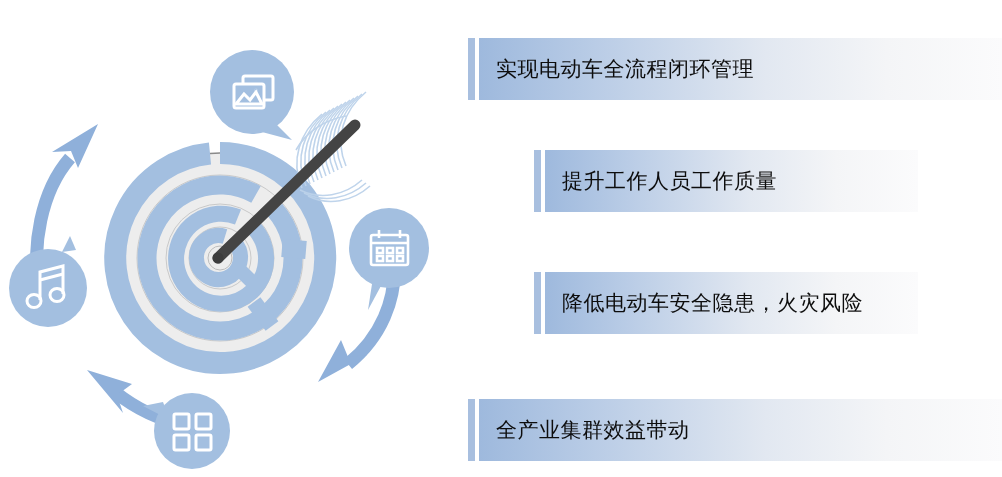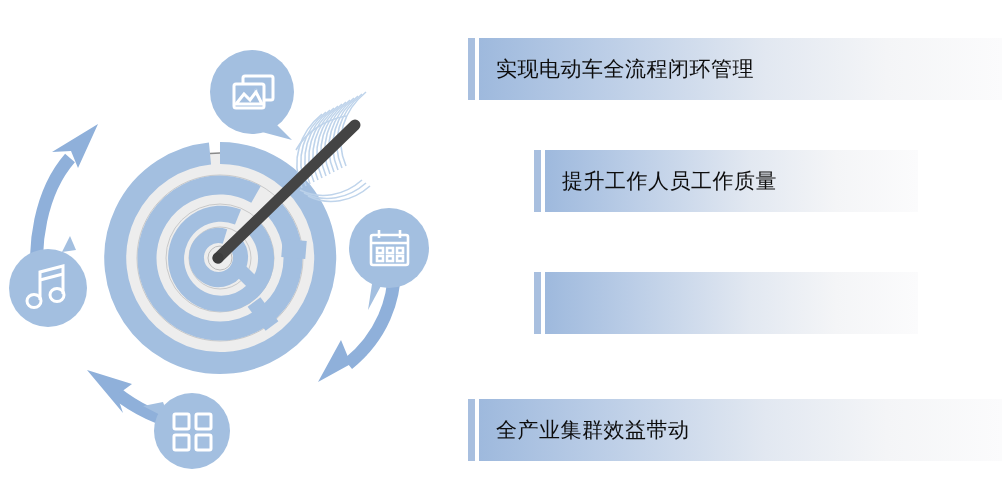--- a/index.html
+++ b/index.html
@@ -207,20 +207,21 @@
 
   <div class="bar indent-1" style="top:150px;">
     <div class="bar-accent"></div>
     <div class="bar-body"></div>
     <div class="bar-label">提升工作人员工作质量</div>
   </div>
 
   <div class="bar indent-1" style="top:272px;">
     <div class="bar-accent"></div>
     <div class="bar-body"></div>
+    <div class="bar-label">降低电动车安全隐患，火灾风险</div>
   </div>
 
   <div class="bar indent-0" style="top:399px;">
     <div class="bar-accent"></div>
     <div class="bar-body"></div>
     <div class="bar-label">全产业集群效益带动</div>
   </div>
 
 </div>
 

